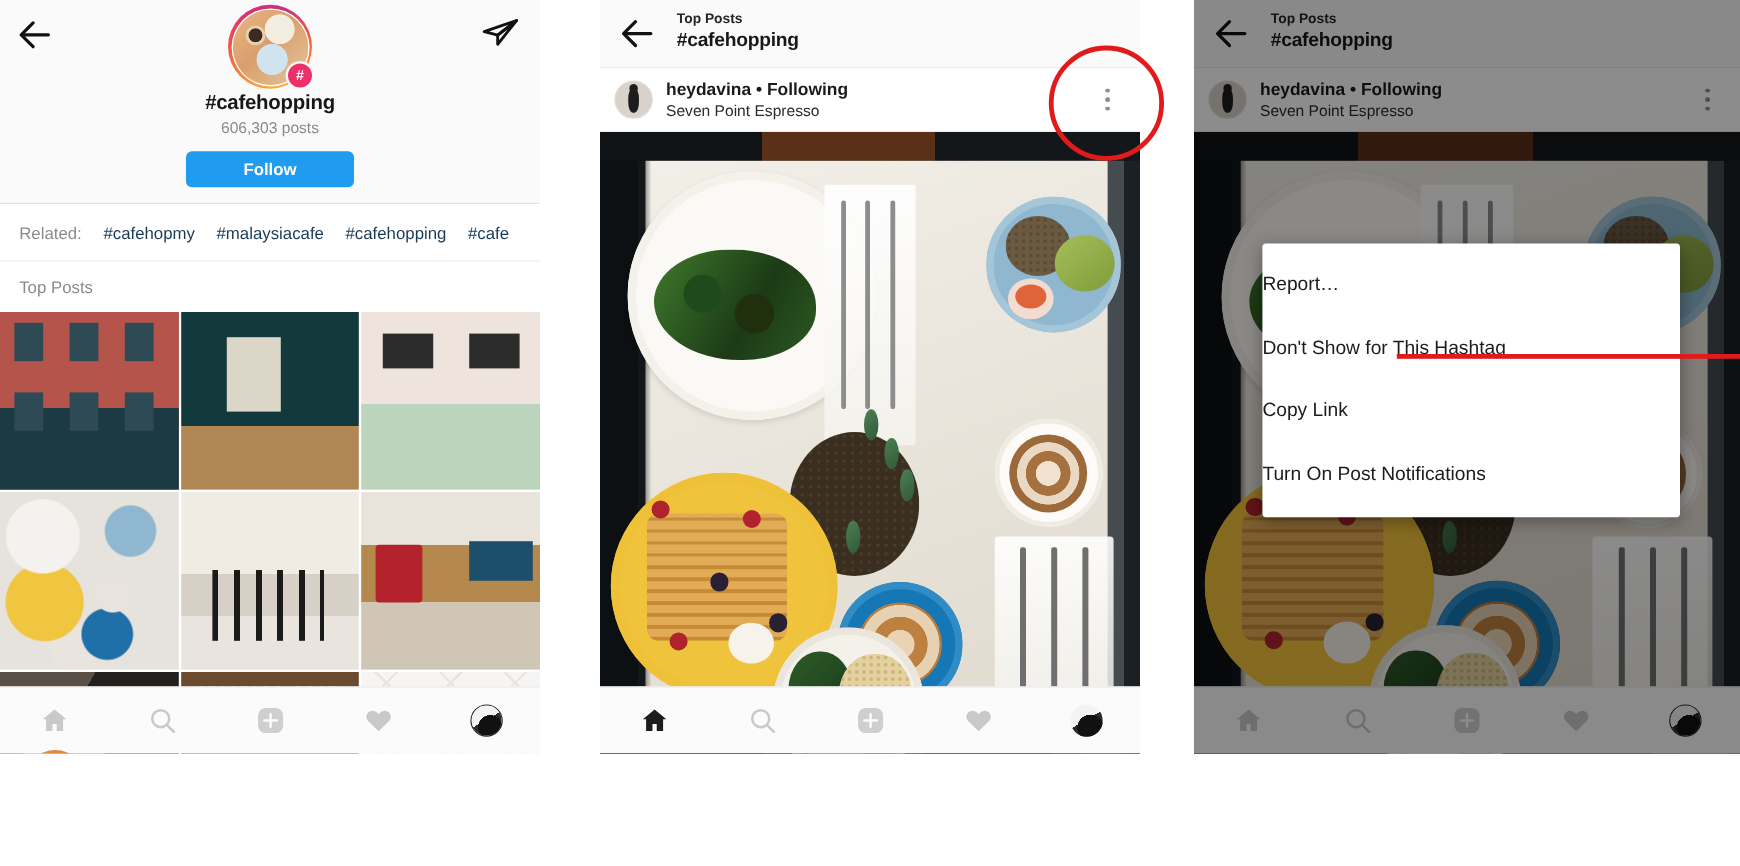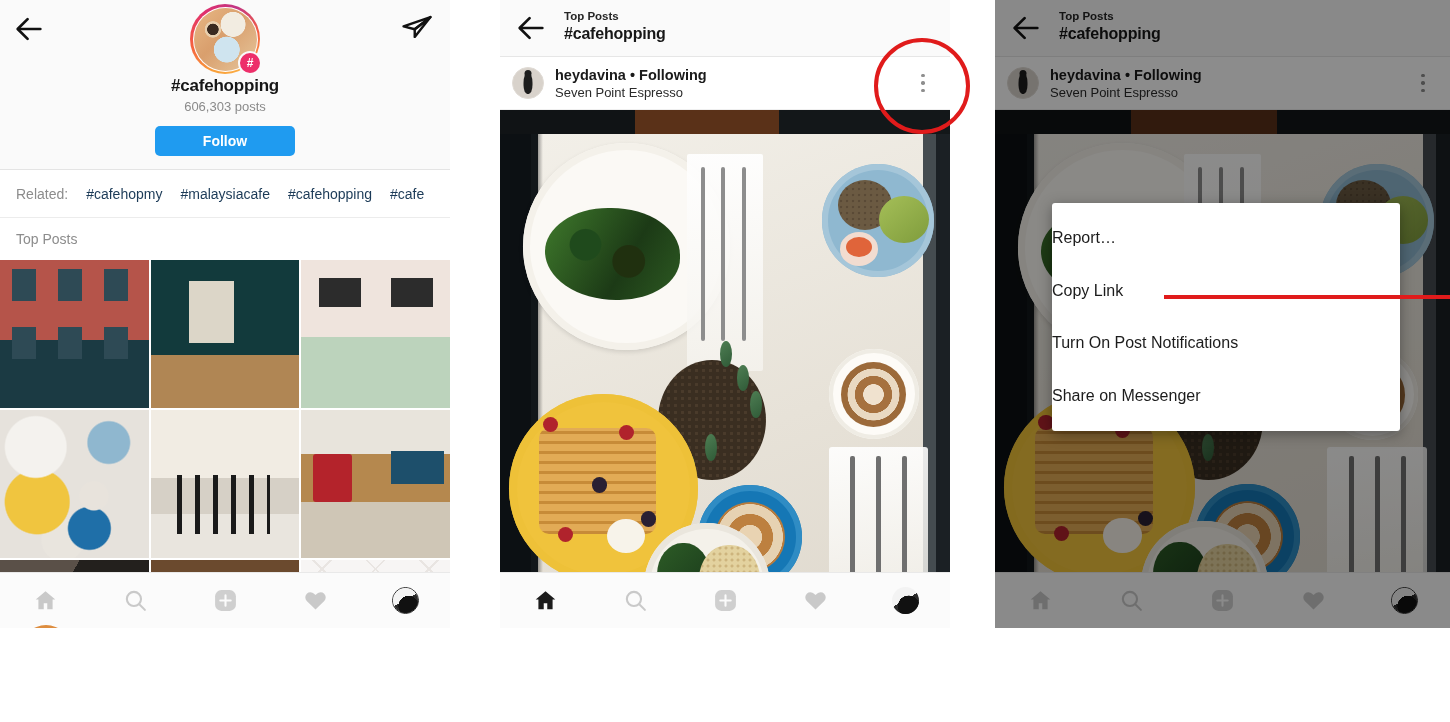--- a/index.html
+++ b/index.html
@@ -560,22 +560,22 @@
         <div class="nav-avatar">
             <div class="ph"></div>
           </div>
       </div>
     </div>
 
     <div class="scrim"></div>
 
     <div class="popup-menu">
       <div class="menu-item">Report…</div>
+      <div class="menu-item">Don't Show for This Hashtag</div>
       <div class="menu-item">Copy Link</div>
       <div class="menu-item">Turn On Post Notifications</div>
-      <div class="menu-item">Share on Messenger</div>
     </div>
   </div>
 
   <div class="ann-circle" style="left:874px; top:38px; width:96px; height:96px;"></div>
   <div class="ann-line" style="left:1164px; top:295px; width:286px;"></div>
 
 </div>
 
 </body></html>

